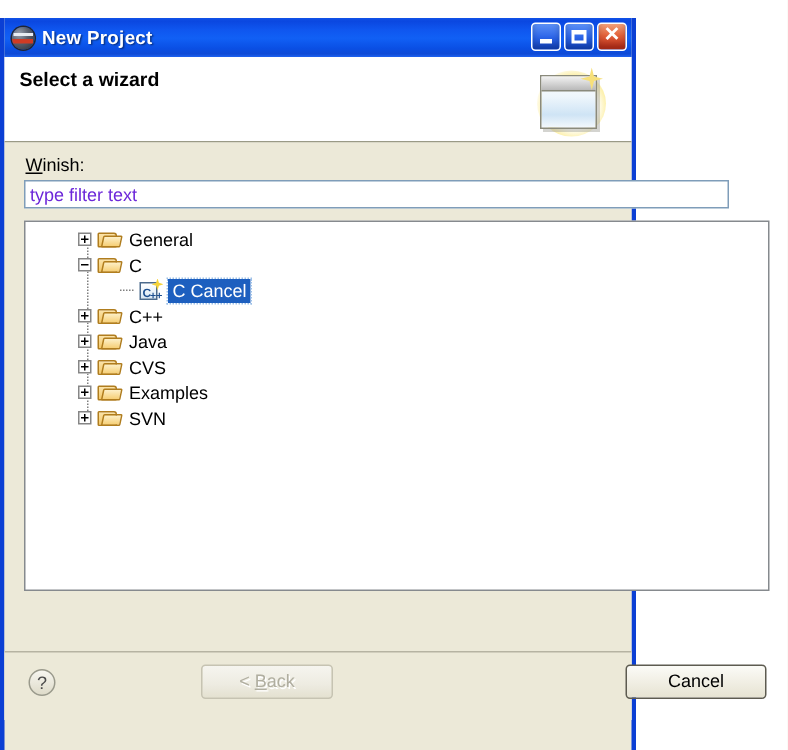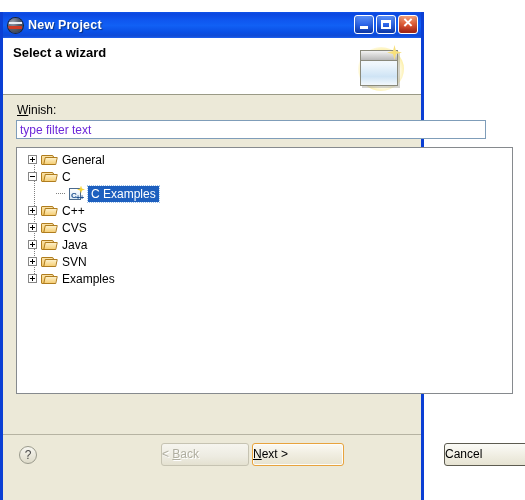--- a/index.html
+++ b/index.html
@@ -169,20 +169,21 @@
     padding: 1px 3px;
   }
 
   .tree-panel {
     position: absolute; left: 13px; top: 52px;
     width: 497px; height: 247px;
     box-sizing: border-box;
     border: 1px solid #868a8e;
     background: #ffffff;
     overflow: hidden;
+    padding-left: 24px;
   }
 
   .tree { position: relative; padding-top: 3px; }
 
   .trunk {
     position: absolute; left: 17px; top: 8px;
     width: 0; height: 120px;
     border-left: 1px dotted #808080;
   }
 
@@ -311,23 +312,23 @@
   .btn {
     position: absolute; top: 8px;
     height: 23px;
     box-sizing: border-box;
     font-family: "Liberation Sans", sans-serif;
     font-size: 12px;
     background: linear-gradient(to bottom,#fbfbf7 0%, #f2f0e6 45%, #e6e3d2 100%);
     border: 1px solid #8d8a78;
     border-radius: 3px;
     color: #000000;
+    text-align: center;
     line-height: 21px;
     white-space: nowrap;
-    margin-left: 27px;
   }
   .btn.disabled {
     color: #b0aea0;
     border-color: #c6c3b2;
     text-shadow: 1px 1px 0 #ffffff;
     background: linear-gradient(to bottom,#f6f5ef 0%, #edebe1 60%, #e4e1d0 100%);
   }
   .btn.default {
     border: 1px solid #e8a33d;
     box-shadow: inset 0 0 0 1px #fdfdfa;
@@ -389,57 +390,56 @@
           <div class="label">C</div>
         </div>
 
         <div class="row child selected">
           <div class="dash"></div>
           <div class="cfile">
             <div class="cfile-body"></div>
             <div class="cfile-plus">++</div>
             <div class="cfile-star"></div>
           </div>
-          <div class="label">C Examples</div>
+          <div class="label">C Cancel</div>
         </div>
 
         <div class="row">
           <div class="expander plus"></div>
           <div class="folder"></div>
           <div class="label">C++</div>
         </div>
 
         <div class="row">
           <div class="expander plus"></div>
           <div class="folder"></div>
+          <div class="label">Java</div>
+        </div>
+
+        <div class="row">
+          <div class="expander plus"></div>
+          <div class="folder"></div>
           <div class="label">CVS</div>
         </div>
 
         <div class="row">
           <div class="expander plus"></div>
           <div class="folder"></div>
-          <div class="label">Java</div>
+          <div class="label">Examples</div>
         </div>
 
         <div class="row">
           <div class="expander plus"></div>
           <div class="folder"></div>
           <div class="label">SVN</div>
-        </div>
-
-        <div class="row">
-          <div class="expander plus"></div>
-          <div class="folder"></div>
-          <div class="label">Examples</div>
         </div>
 
       </div>
     </div>
 
     <div class="btnbar">
       <div class="help-btn">?</div>
       <div class="btn disabled" id="b-back">&lt; <u>B</u>ack</div>
-      <div class="btn default" id="b-next"><u>N</u>ext &gt;</div>
       <div class="btn cancel" id="b-cancel">Cancel</div>
     </div>
 
   </div>
 </div>
 
 </body></html>

